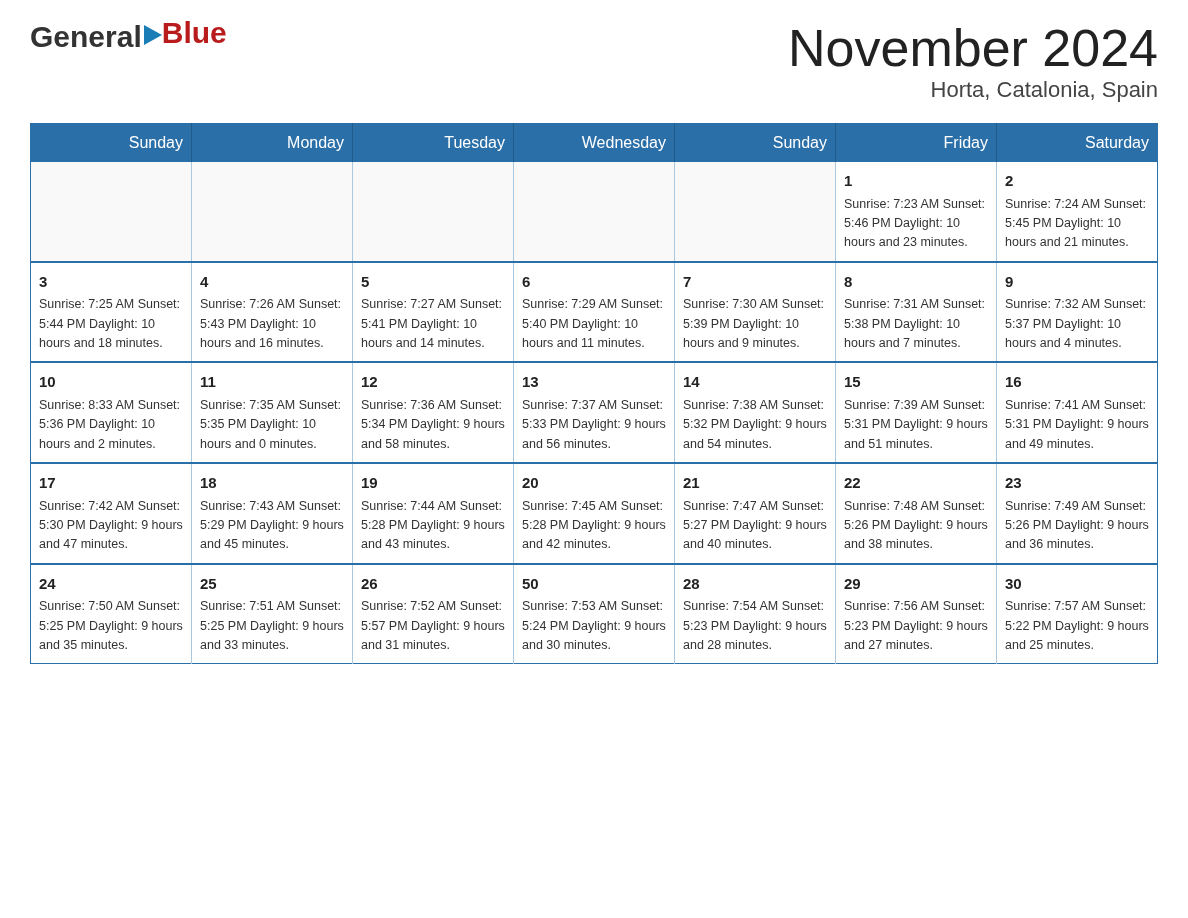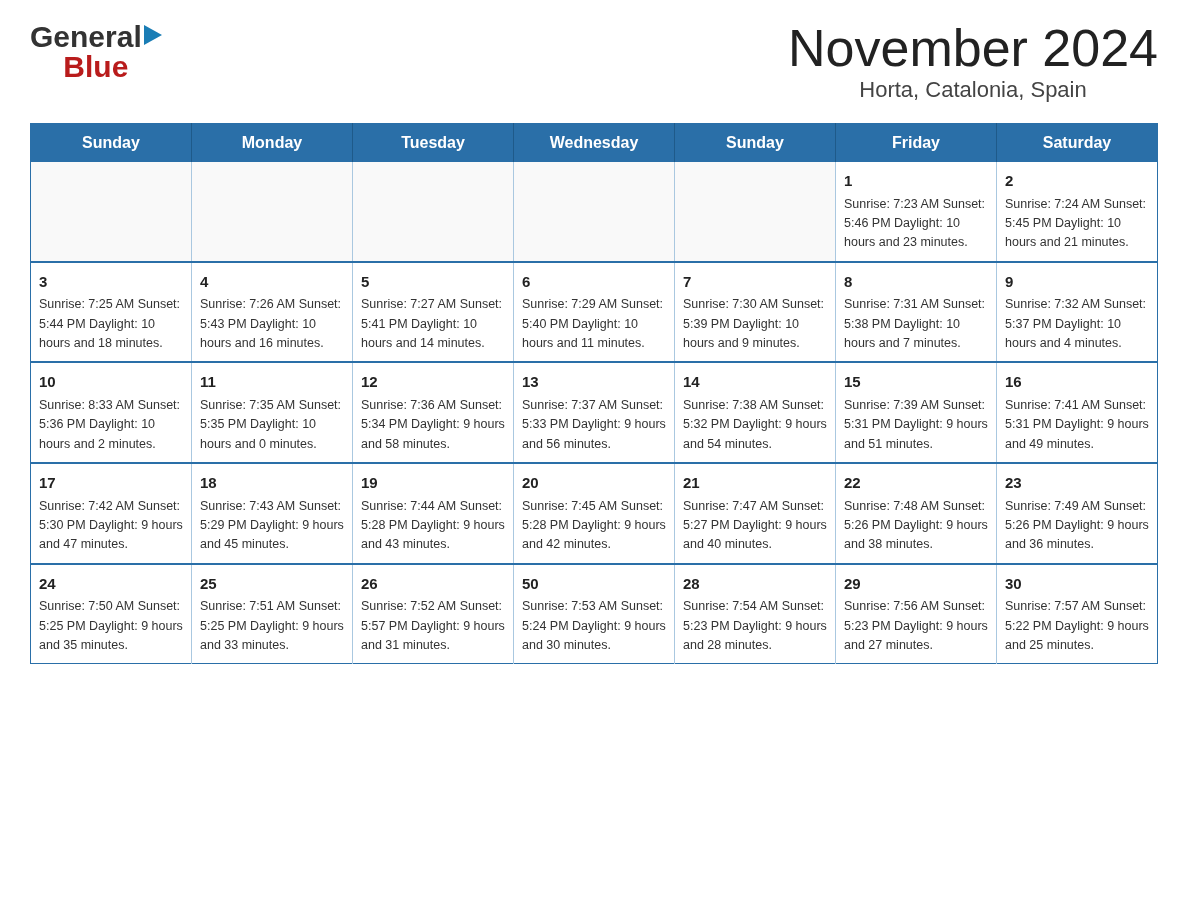--- a/index.html
+++ b/index.html
@@ -12,48 +12,47 @@
       min-height: 918px;
     }
     .header-area {
       display: flex;
       justify-content: space-between;
       align-items: flex-start;
       margin-bottom: 20px;
     }
     .logo {
       display: flex;
-      flex-direction: column;
-      align-items: center;
+      align-items: flex-start;
     }
     .title-area {
-      text-align: center;
+      text-align: right;
     }
     .month-title {
       font-size: 52px;
       font-weight: normal;
       color: #222;
       line-height: 1.1;
     }
     .location-title {
       font-size: 22px;
       color: #444;
     }
     .calendar {
       width: 100%;
       border-collapse: collapse;
       border: 1.5px solid #2a6fa8;
     }
     .calendar thead tr th {
       background-color: #2a6fa8;
       color: #fff;
       font-size: 16px;
-      font-weight: bold;
+      font-weight: normal;
       padding: 10px 8px;
-      text-align: center;
+      text-align: right;
       border-right: 1px solid #1e5a8a;
     }
     .calendar thead tr th:last-child {
       border-right: none;
     }
     .calendar tbody tr td {
       vertical-align: top;
       padding: 8px 8px;
       border-right: 1px solid #aac8e0;
       border-bottom: 2px solid #2a6fa8;

